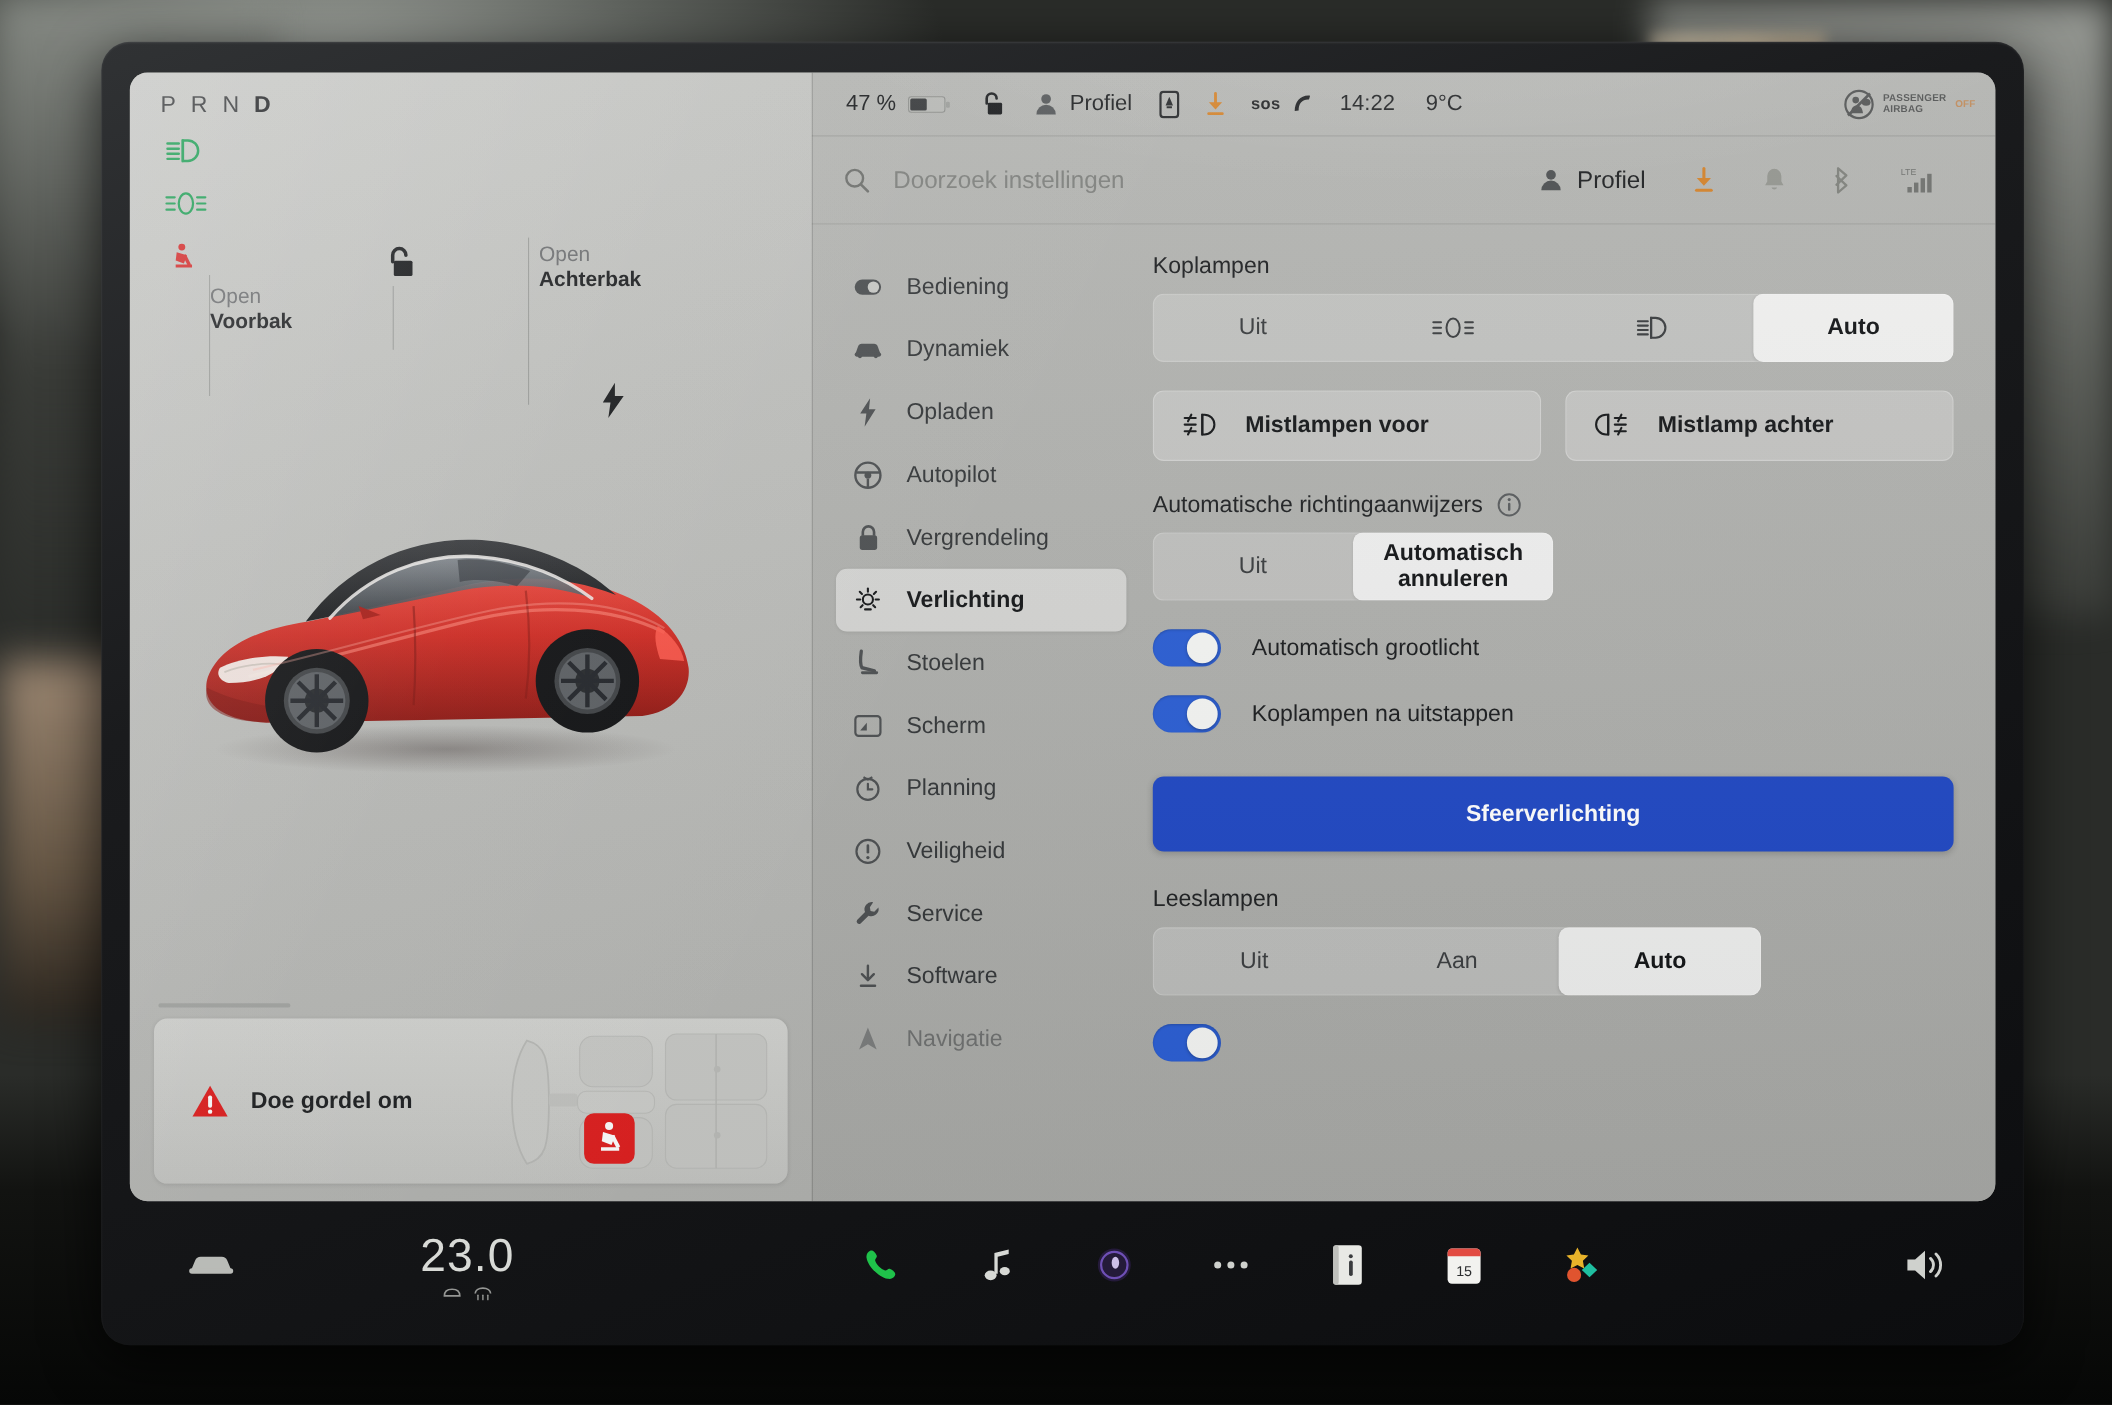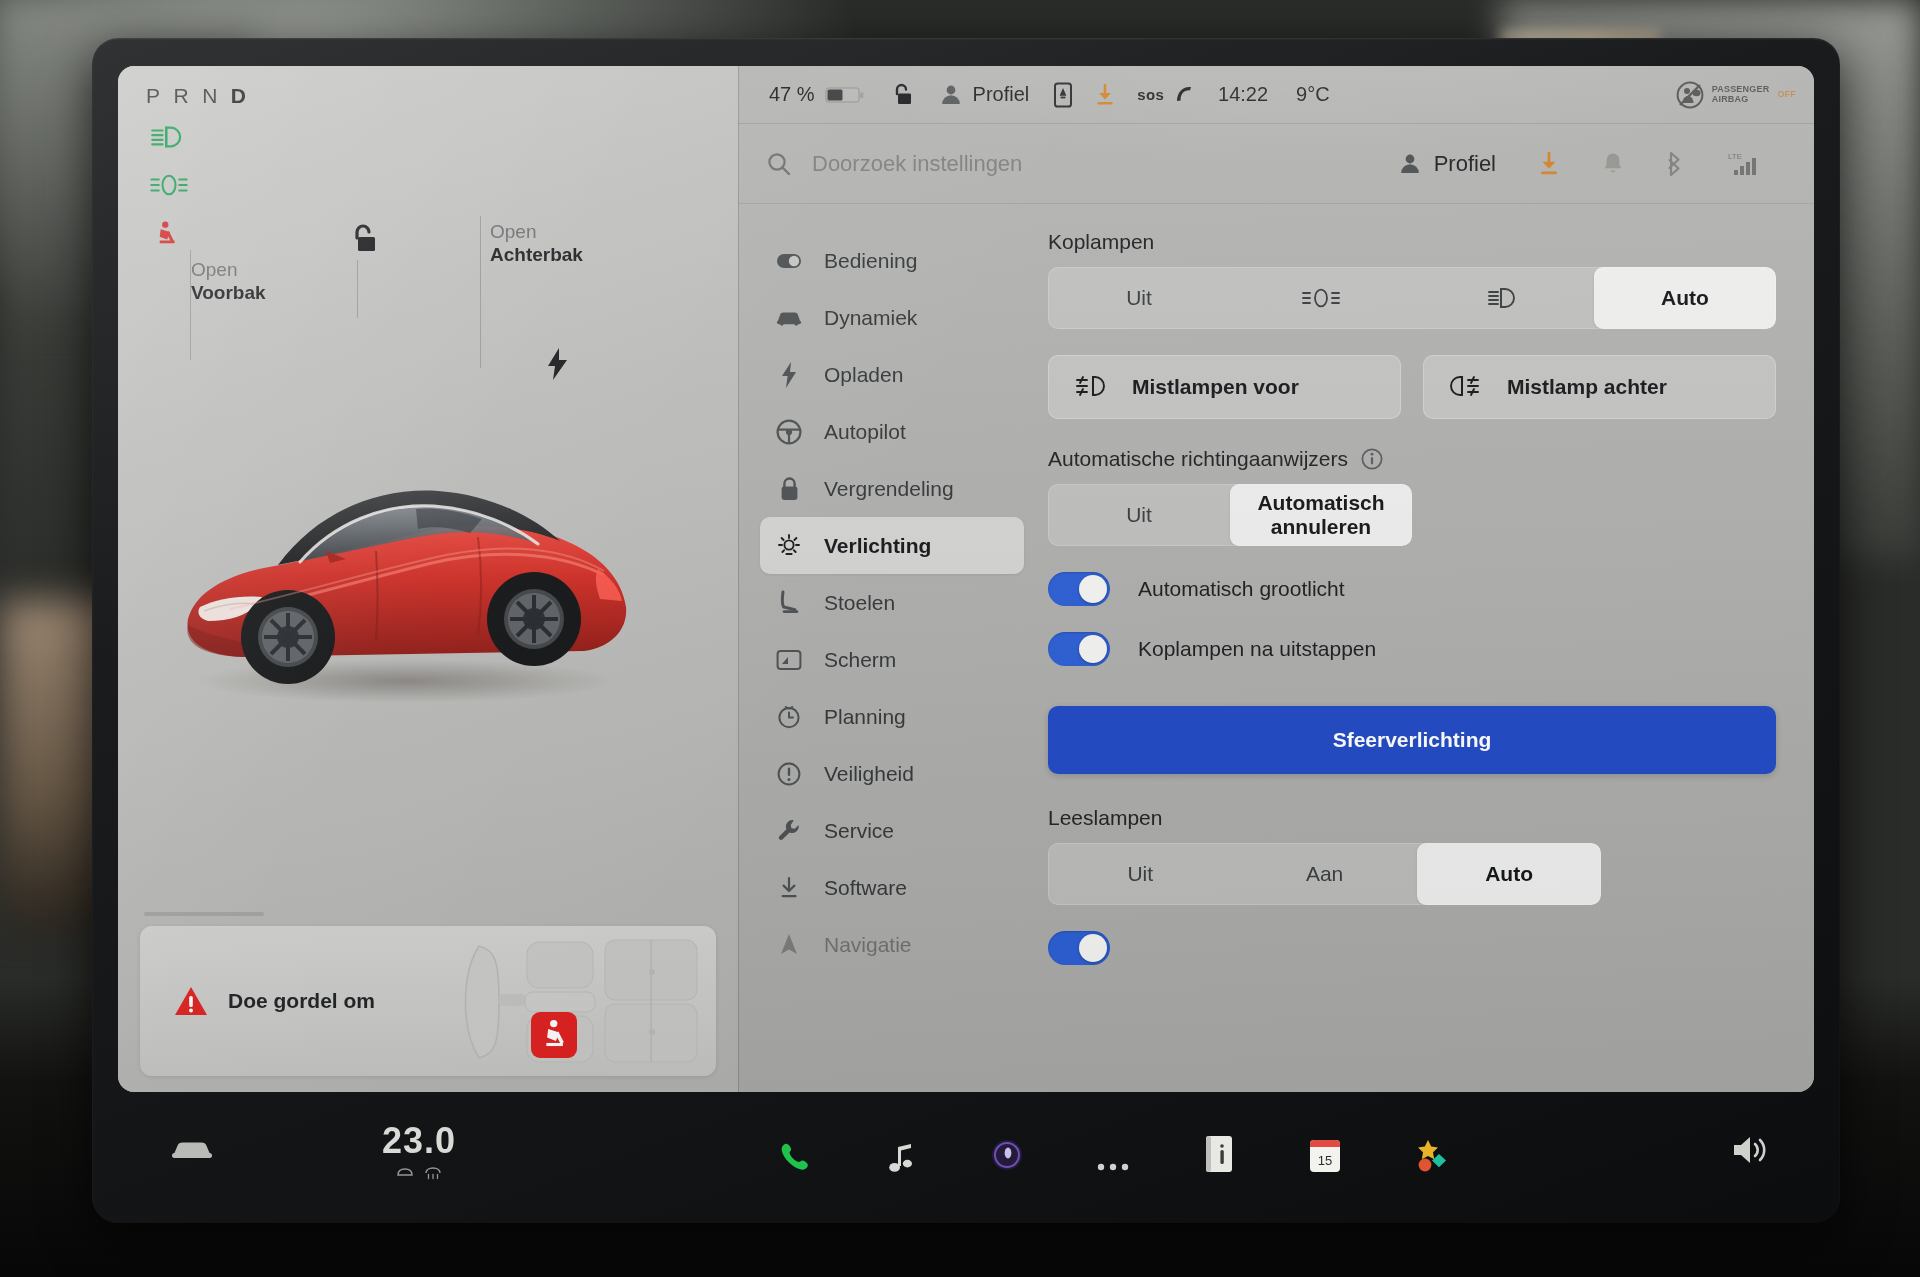--- a/index.html
+++ b/index.html
@@ -246,25 +246,25 @@
     height: 116px; width: 100%;
     display: flex; align-items: center;
     padding: 0 44px;
     color: #cfd1cd;
   }
   .dock-car { width: 60px; display: flex; align-items: center; justify-content: center; }
   .dock-temp {
     display: flex; flex-direction: column; align-items: center; gap: 4px;
     margin-left: 160px;
   }
-  .temp-val { font-size: 36px; color: #d8dad6; font-weight: 700; letter-spacing: 1px; }
+  .temp-val { font-size: 42px; color: #d8dad6; font-weight: 400; letter-spacing: 1px; }
   .temp-icons { display: flex; gap: 10px; opacity: .72; }
   .dock-apps { flex: 1; display: flex; align-items: center; justify-content: center; gap: 58px; margin-left: 60px; }
   .dock-vol { width: 60px; display: flex; align-items: center; justify-content: flex-end; }
-  .app-ico { width: 48px; height: 48px; display: flex; align-items: flex-end; justify-content: center; }
+  .app-ico { width: 48px; height: 48px; display: flex; align-items: center; justify-content: center; }
 </style>
 </head>
 <body>
 
 <div class="photo-bg">
   <div class="bg-blur-1"></div>
   <div class="bg-blur-2"></div>
   <div class="bg-blur-3"></div>
   <div class="bg-bokeh"></div>
   <div class="bg-dash"></div>

